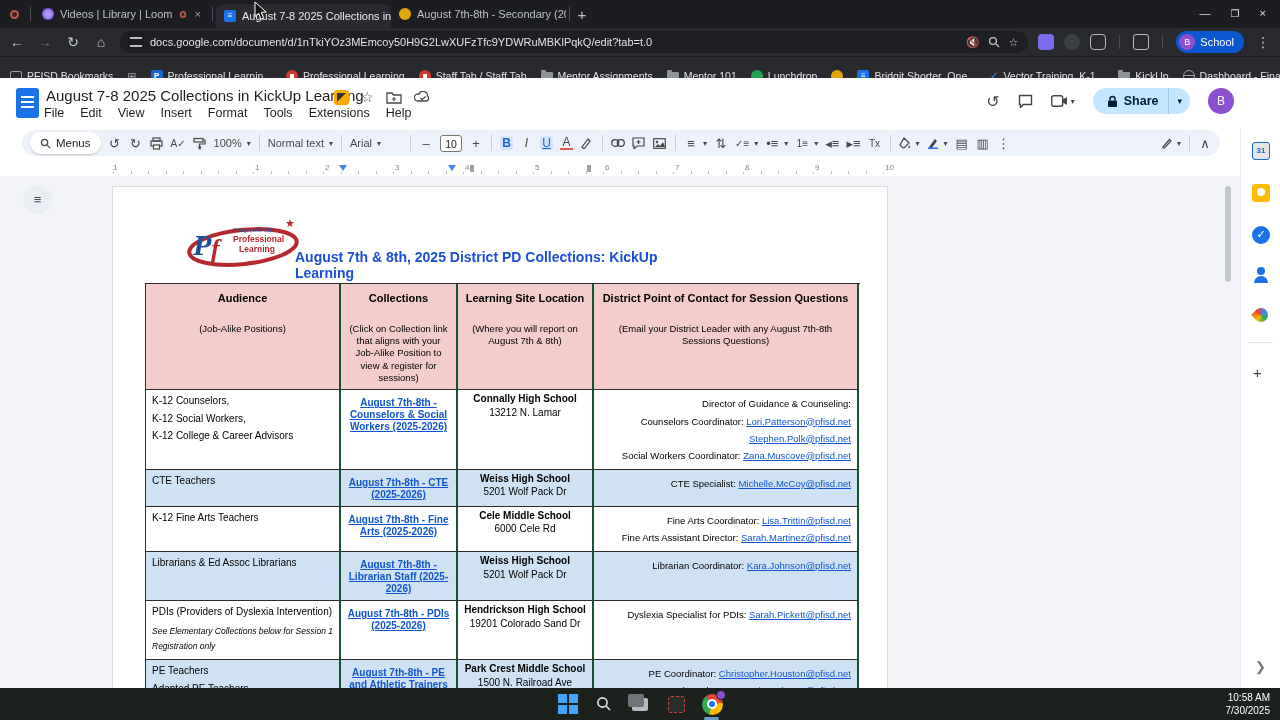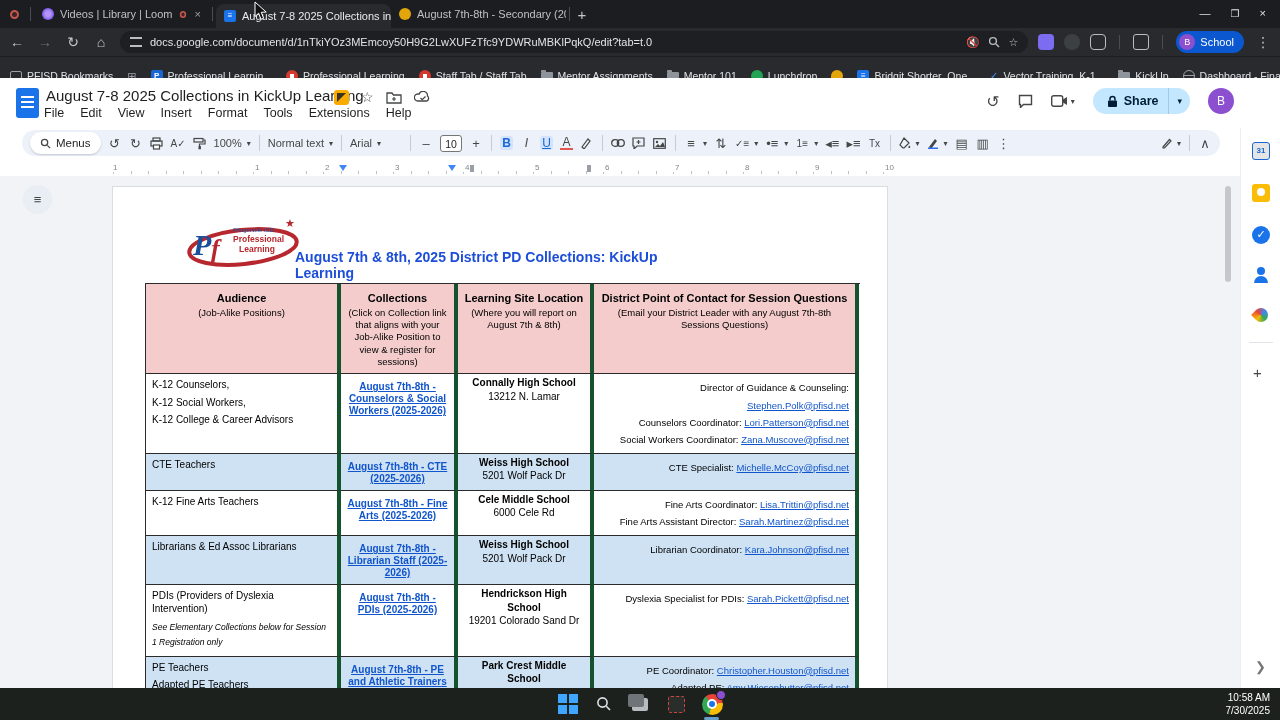--- a/index.html
+++ b/index.html
@@ -98,24 +98,24 @@
   #scroll-thumb { left:1225px; top:10px; width:6px; height:96px; background:#c4c7cb; border-radius:3px; position:absolute; }
 
   
   #pf-logo { position:absolute; left:72px; top:28px; width:122px; height:56px; }
   
   #doc-heading { position:absolute; left:182px; top:62px; width:420px; font-size:14px; font-weight:bold; color:#1d4ed8; }
 
   
   #doc-table { position:absolute; left:32px; top:96px; width:715px; border:1px solid #2b2b2b; border-right:none; border-bottom:none; font-size:10px; color:#000; }
   .trow { display:grid; grid-template-columns:195px 117px 136px 265px; }
-  .cell { border-right:4px solid #14532d; border-bottom:1px solid #2b2b2b; padding:5px 6px; overflow:hidden; }
+  .cell { border-right:2px solid #14532d; border-bottom:1px solid #2b2b2b; padding:5px 6px; overflow:hidden; }
   .hrow .cell { background:#f4cccc; text-align:center; padding-top:8px; }
   .h-title { font-weight:bold; font-size:11px; line-height:1.25; }
-  .h-sub { font-size:9.5px; margin-top:1px; line-height:1.3; }
+  .h-sub { font-size:9.5px; margin-top:17px; line-height:1.3; }
   .row-blue .cell { background:#cfe2f3; }
   .aud-line { margin-bottom:5px; line-height:1.25; }
   .aud-note { font-style:italic; font-size:8.5px; line-height:1.8; }
   .col-link { display:block; text-align:center; color:#1155cc; font-weight:bold; text-decoration:underline; line-height:1.2; padding-top:2px; }
   .loc { text-align:center; padding-top:2px; line-height:1.35;}
   .loc-name { font-weight:bold; }
   .con-cell { text-align:right; font-size:9.5px; }
   .con-line { line-height:1.8; white-space:nowrap; }
   .email { color:#1155cc; text-decoration:underline; }
 
@@ -566,22 +566,22 @@
               </div>
               <div class="cell">
                 <a class="col-link" href="#">August 7th-8th - Counselors &amp; Social Workers (2025-2026)</a>
               </div>
               <div class="cell loc">
                 <div class="loc-name">Connally High School</div>
                 <div>13212 N. Lamar</div>
               </div>
               <div class="cell con-cell">
                 <div class="con-line"><span>Director of Guidance &amp; Counseling:</span></div>
+                <div class="con-line"><span>Counselors Coordinator: </span><a class="email" href="#">Lori.Patterson@pfisd.net</a></div>
                 <div class="con-line"><a class="email" href="#">Stephen.Polk@pfisd.net</a></div>
-                <div class="con-line"><span>Counselors Coordinator: </span><a class="email" href="#">Lori.Patterson@pfisd.net</a></div>
                 <div class="con-line"><span>Social Workers Coordinator: </span><a class="email" href="#">Zana.Muscove@pfisd.net</a></div>
               </div>
             </div>
             <div class="trow row-blue">
               <div class="cell">
                 <div class="aud-line">CTE Teachers</div>
               </div>
               <div class="cell">
                 <a class="col-link" href="#">August 7th-8th - CTE (2025-2026)</a>
               </div>

